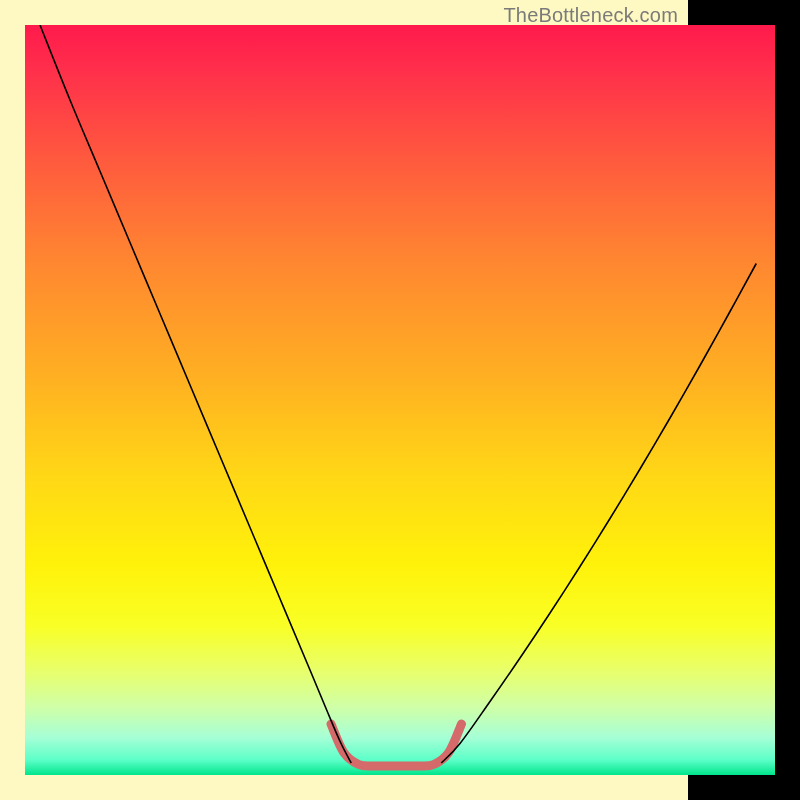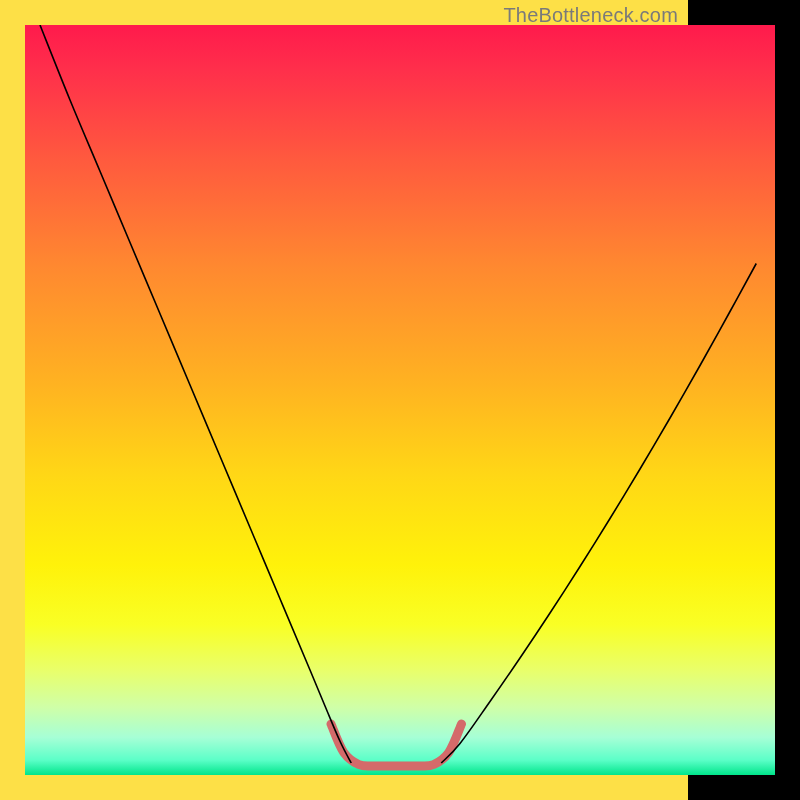--- a/index.html
+++ b/index.html
@@ -10,21 +10,21 @@
     background: #000;
     overflow: hidden;
     font-family: Arial, Helvetica, sans-serif;
   }
   .frame {
     position: absolute;
     left: 0;
     top: 0;
     width: 688px;
     height: 800px;
-    background: #fde047;
+    background: #fef9c3;
   }
   .plot-area {
     position: absolute;
     left: 25px;
     top: 25px;
     width: 750px;
     height: 750px;
     overflow: hidden;
   }
   .gradient-bg {

